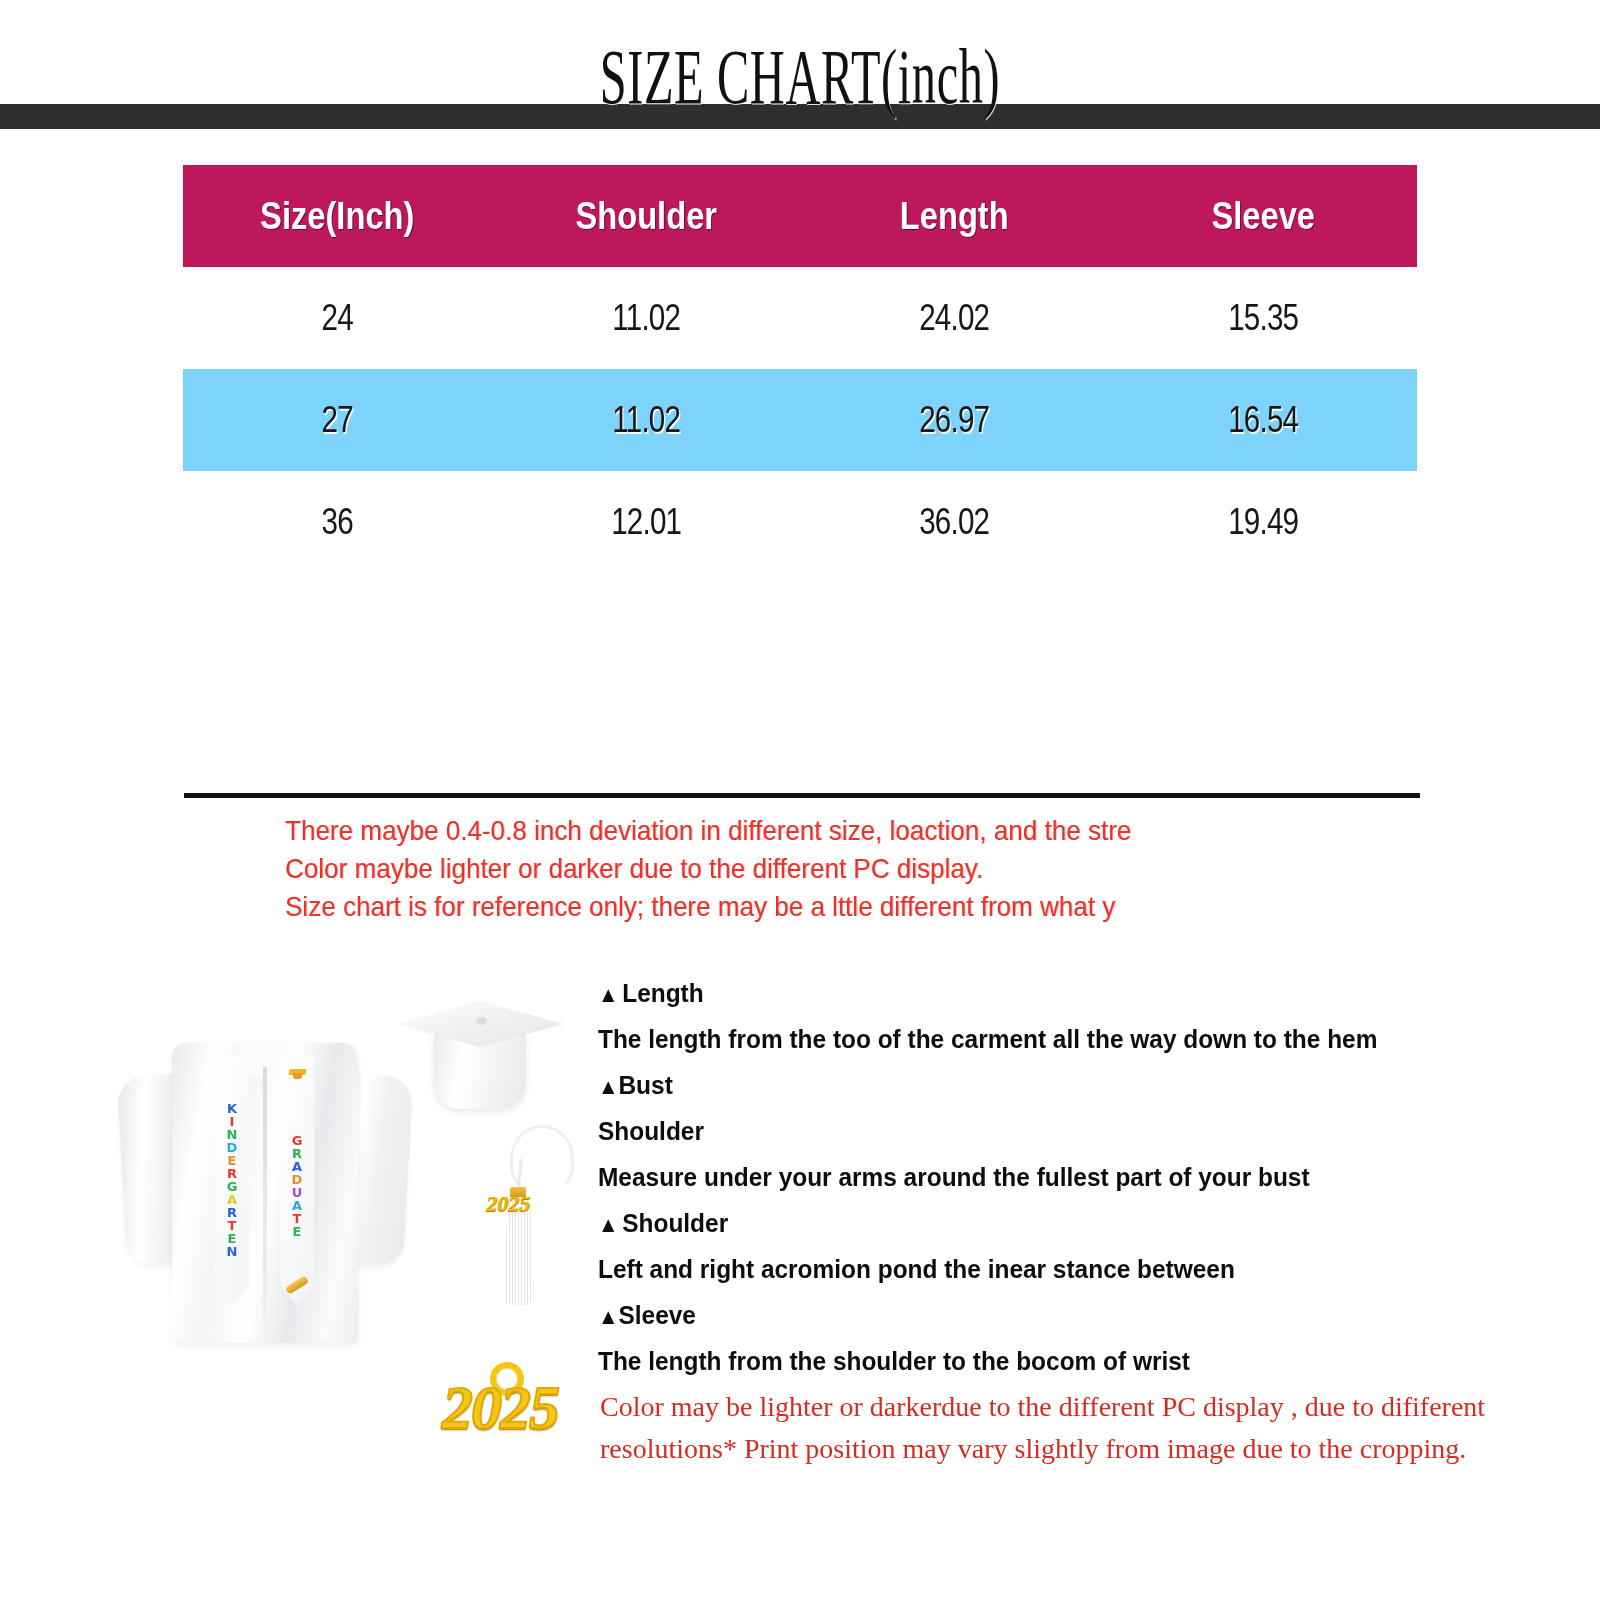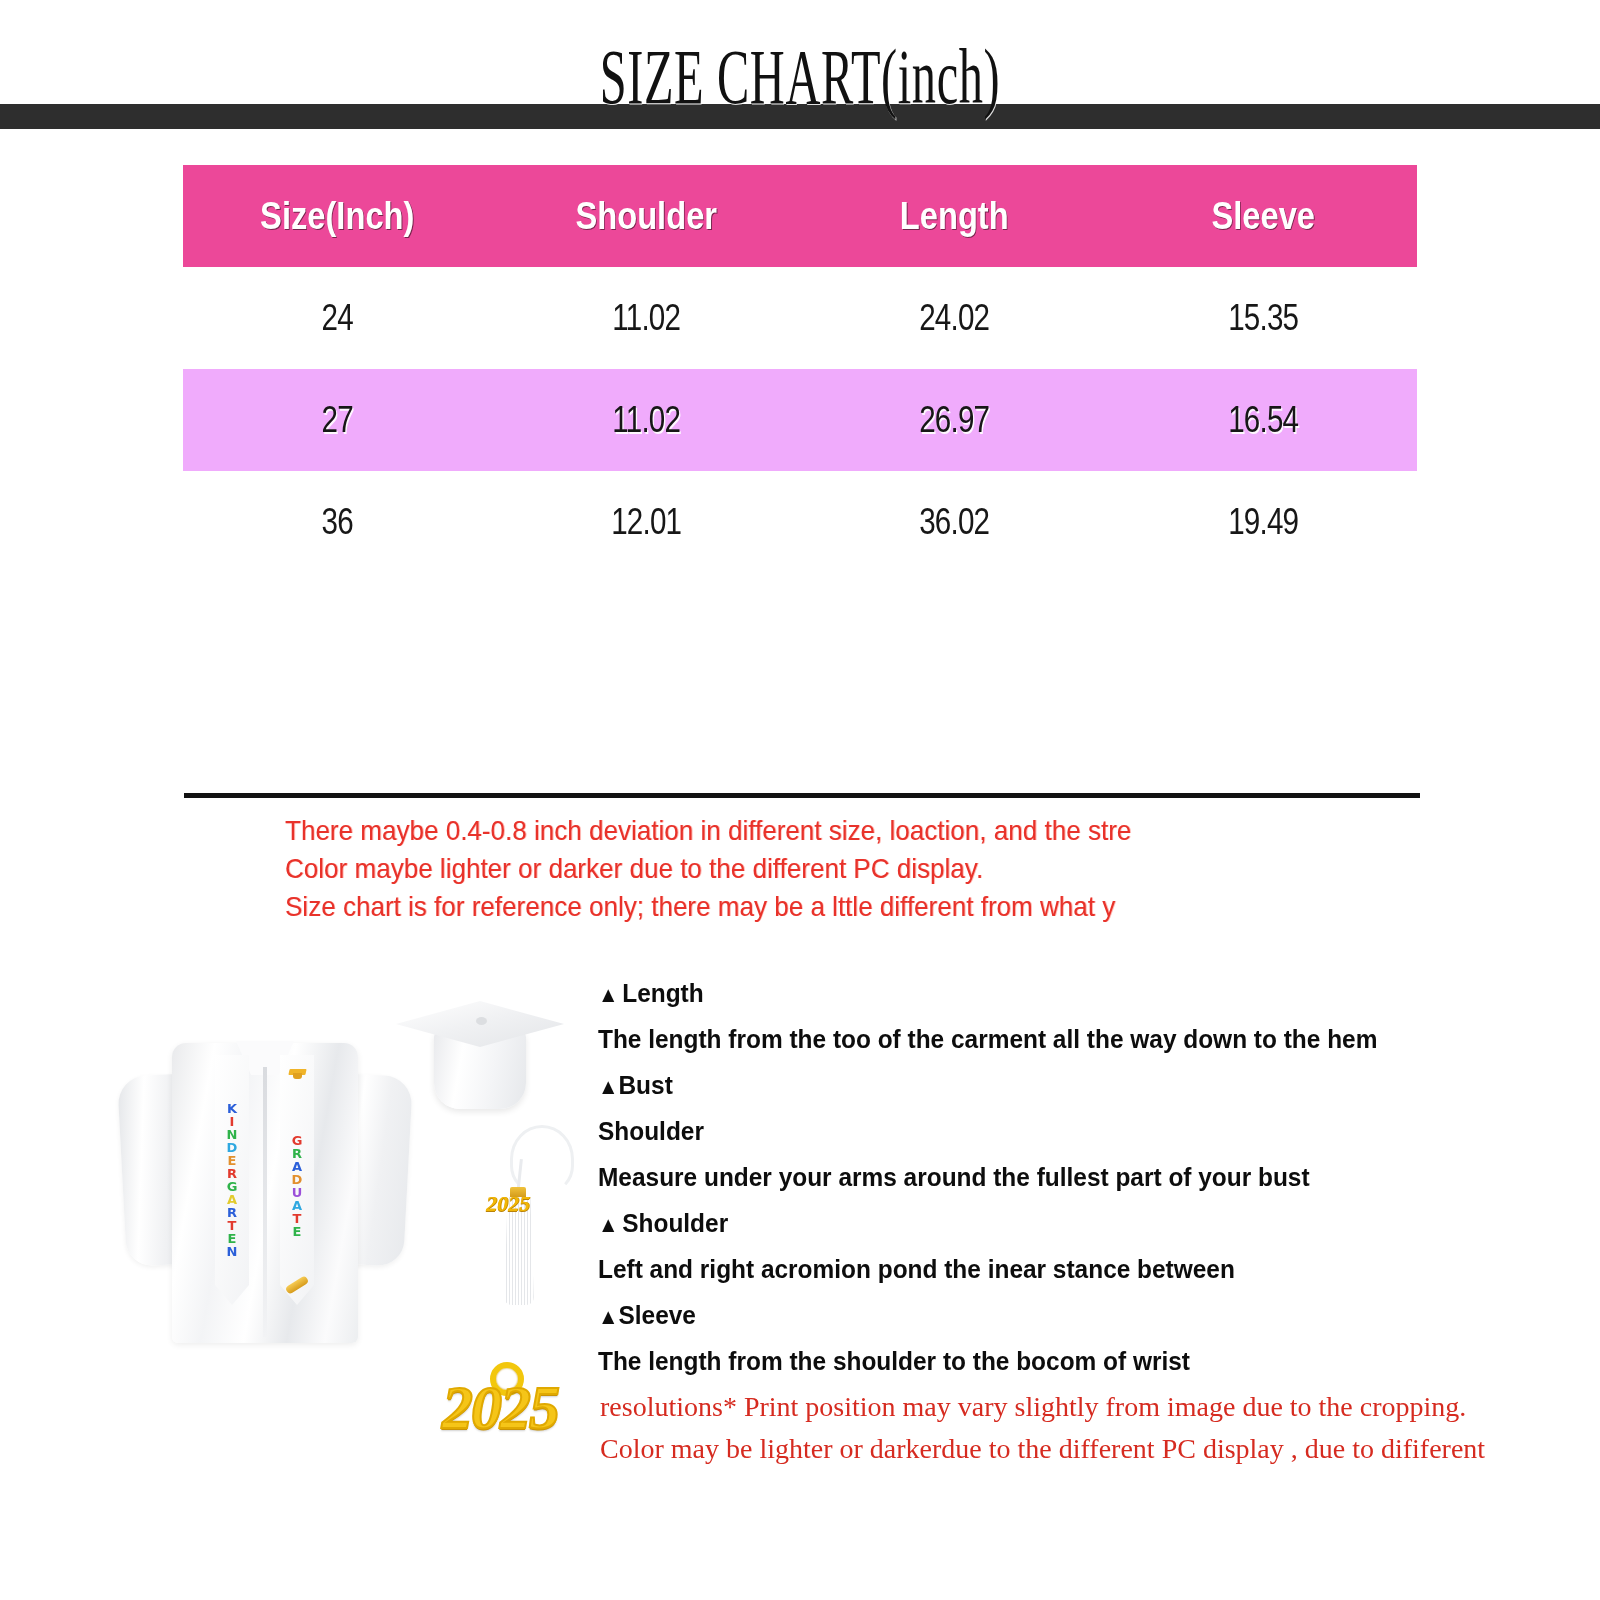--- a/index.html
+++ b/index.html
@@ -59,21 +59,21 @@
     table-layout: fixed;
   }
   #size-table th,
   #size-table td {
     padding: 0;
     margin: 0;
     text-align: center;
     vertical-align: middle;
   }
   #size-table thead tr {
-    background: #ec4899;
+    background: #be185d;
   }
   #size-table thead th {
     height: 102px;
     color: #ffffff;
     font-size: 38px;
     font-weight: bold;
     letter-spacing: 0px;
     transform: scaleX(0.86);
     text-shadow: 1px 1px 0 rgba(0,0,0,0.5);
   }
@@ -83,21 +83,21 @@
     font-size: 37px;
     font-weight: 400;
     letter-spacing: -1px;
     transform: scaleX(0.8);
     text-shadow: 1.5px 1.5px 0 rgba(255,255,255,0.9);
   }
   #size-table tbody tr.odd-row {
     background: #ffffff;
   }
   #size-table tbody tr.even-row {
-    background: #f0abfc;
+    background: #7dd3fc;
   }
   #table-bottom-rule {
     position: absolute;
     left: 184px;
     top: 793px;
     width: 1236px;
     height: 5px;
     background: #121212;
   }
 
@@ -548,15 +548,15 @@
   </p>
   <p class="guide-body">Left and right acromion pond the inear stance between</p>
 
   <p class="guide-heading tight">
     <span class="tri">▲</span><span>Sleeve</span>
   </p>
   <p class="guide-body">The length from the shoulder to the bocom of wrist</p>
 </div>
 
 <div id="bottom-red-note">
+  <p>Color may be lighter or darkerdue to the different PC display , due to dififerent</p>
   <p>resolutions* Print position may vary slightly from image due to the cropping.</p>
-  <p>Color may be lighter or darkerdue to the different PC display , due to dififerent</p>
 </div>
 
 </body></html>

